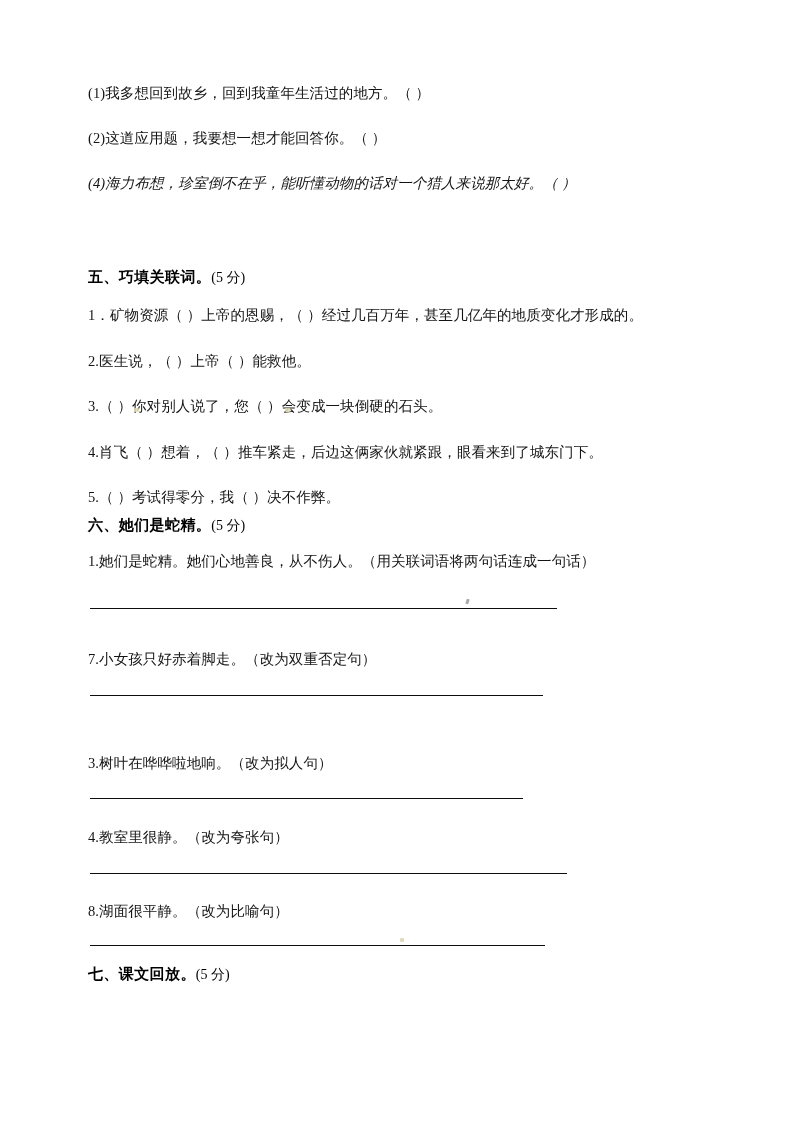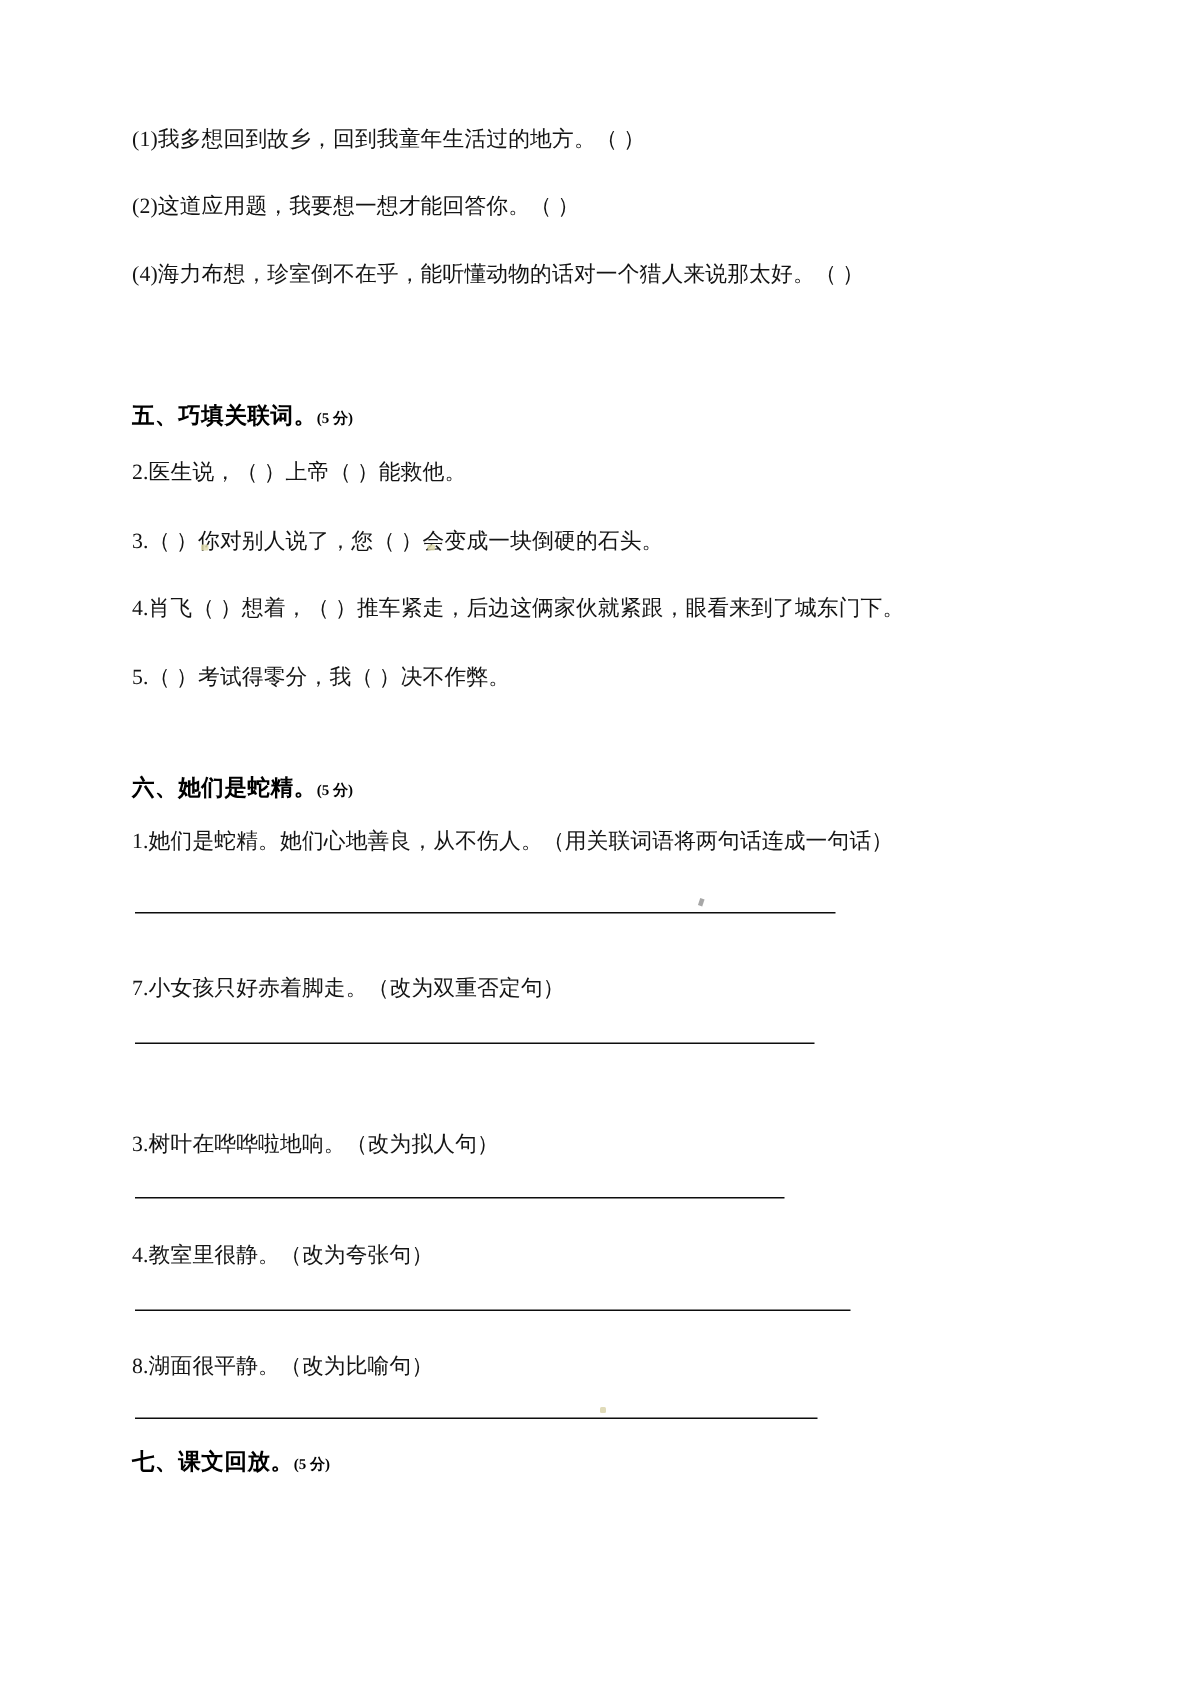--- a/index.html
+++ b/index.html
@@ -37,35 +37,35 @@
   
   .q-line {
     font-size: 14.5px;
     line-height: 1.0;
     letter-spacing: 0.1px;
     color: #141414;
     white-space: nowrap;
   }
 
   .row-judge { margin-bottom: 30.5px; }
-  .row-judge:last-child { margin-bottom: 0; }
+  .row-judge:last-child { margin-bottom: 0; font-style: italic; }
 
   
   .section-head {
     font-family: "DejaVu Sans", "Liberation Sans", sans-serif;
     font-weight: bold;
     font-size: 15px;
     color: #000000;
     letter-spacing: 0.4px;
     white-space: nowrap;
   }
   .section-head .score {
     font-family: "Liberation Serif", "DejaVu Serif", serif;
-    font-weight: bold;
-    font-size: 10px;
+    font-weight: normal;
+    font-size: 14px;
     letter-spacing: 0;
   }
 
   
   .block-judge { position: absolute; left: 0; top: 0; width: 620px; }
   .sec5-head   { position: absolute; left: 0; top: 182px; }
   .sec5-items  { position: absolute; left: 0; top: 222px; width: 625px; }
   .sec6-head   { position: absolute; left: 0; top: 430px; }
   .sec6-items  { position: absolute; left: 0; top: 468px; width: 625px; }
   .sec7-head   { position: absolute; left: 0; top: 879px; }
@@ -119,20 +119,21 @@
       <div class="q-line row-judge">(1)我多想回到故乡，回到我童年生活过的地方。（        ）</div>
       <div class="q-line row-judge">(2)这道应用题，我要想一想才能回答你。（        ）</div>
       <div class="q-line row-judge">(4)海力布想，珍室倒不在乎，能听懂动物的话对一个猎人来说那太好。（        ）</div>
     </div>
 
     <div class="section-head sec5-head">
       <span>五、</span><span>巧填关联词。</span><span class="score">(5 分)</span>
     </div>
 
     <div class="sec5-items">
+      <div class="q-line">1．矿物资源（    ）上帝的恩赐，（    ）经过几百万年，甚至几亿年的地质变化才形成的。</div>
       <div class="q-line">2.医生说，（        ）上帝（        ）能救他。</div>
       <div class="q-line" style="position:relative;">
         <span>3.（              ）你对别人说了，您（           ）会变成一块倒硬的石头。</span>
         <span class="mark-faint" style="left:46px; top:9px;"></span>
         <span class="mark-faint" style="left:197px; top:9px;"></span>
       </div>
       <div class="q-line">4.肖飞（        ）想着，（    ）推车紧走，后边这俩家伙就紧跟，眼看来到了城东门下。</div>
       <div class="q-line">5.（            ）考试得零分，我（            ）决不作弊。</div>
     </div>
 

